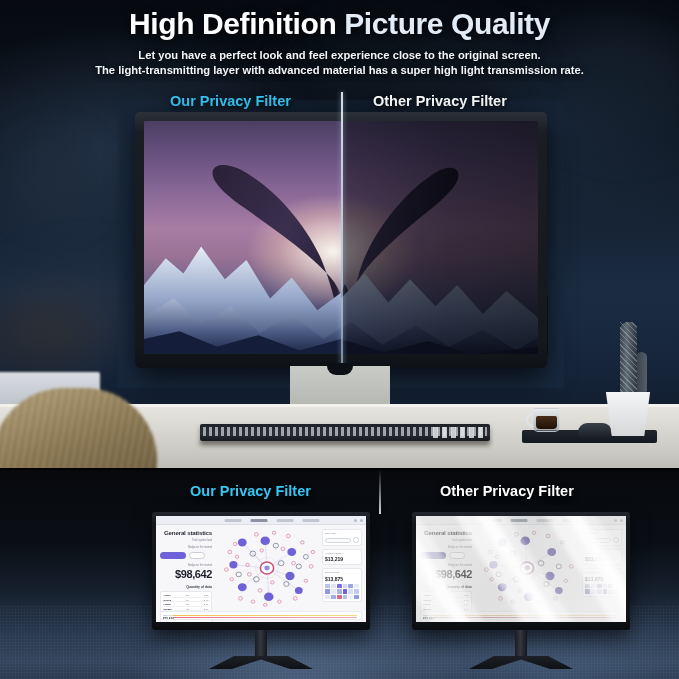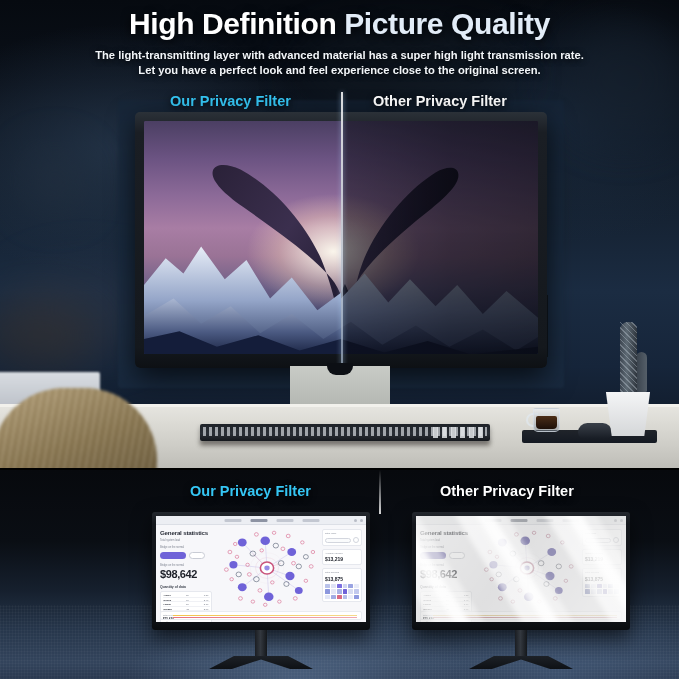--- a/index.html
+++ b/index.html
@@ -236,21 +236,21 @@
   .dash-top {
     position:absolute; left:0; top:0; right:0; height:9px;
     background:#eceef3; border-bottom:1px solid #dcdfe6;
   }
   .dash-tabs { position:absolute; left:55%; top:2.5px; transform:translateX(-50%); display:flex; gap:9px; }
   .dash-tab { width:17px; height:3px; background:#c3c7d1; border-radius:1px; }
   .dash-tab.on { background:#8d93a3; }
   .dash-win { position:absolute; right:3px; top:3px; display:flex; gap:3px; }
   .dash-win i { width:3px; height:3px; background:#b9bdc7; border-radius:50%; display:block; }
 
-  .dash-left { position:absolute; left:4px; top:13px; width:52px; bottom:12px; }
+  .dash-left { position:absolute; left:4px; top:13px; width:52px; bottom:12px;text-align:right; }
   .dl-title { font-size:6.2px; font-weight:bold; color:#2b2f3a; letter-spacing:-.2px; }
   .dl-sub { margin-top:3px; font-size:2.6px; color:#7f8491; line-height:3.6px; }
   .dl-btnrow { margin-top:3px; display:flex; gap:3px; align-items:center; }
   .dl-btn { width:26px; height:7px; background:#6f62d8; border-radius:4px; }
   .dl-btn2 { width:16px; height:7px; border:0.6px solid #c9ccd5; border-radius:4px; background:#fff; }
   .dl-kpi-lab { margin-top:5px; font-size:2.6px; color:#7f8491; }
   .dl-kpi { margin-top:1px; font-size:11px; font-weight:bold; color:#1d2029; letter-spacing:-.4px; }
   .dl-tablab { margin-top:5px; font-size:3.4px; font-weight:bold; color:#3a3f4b; }
   .dl-table { margin-top:2px; background:#fff; border:0.6px solid #e6e8ee; border-radius:2px; padding:1.5px; }
   .dl-row { display:flex; justify-content:space-between; padding:.7px 1px; border-bottom:0.4px solid #f0f1f5; }
@@ -318,22 +318,22 @@
     <div class="blob b3"></div>
     <div class="blob b4"></div>
     <div class="blob b5"></div>
     <div class="wall-panel"></div>
     <div class="frame-left"></div>
     <div class="frame-right"></div>
 
     <div class="headline"><span>High Definition </span><span class="tint">Picture Quality</span></div>
 
     <div class="subline">
+      <div>Let you have a perfect look and feel experience close to the original screen.</div>
       <div>The light-transmitting layer with advanced material has a super high light transmission rate.</div>
-      <div>Let you have a perfect look and feel experience close to the original screen.</div>
     </div>
 
     <div class="cmp-label cmp-ours">Our Privacy Filter</div>
     <div class="cmp-label cmp-other">Other Privacy Filter</div>
 
     <div class="monitor">
       <div class="screen">
         <div class="art">
           <div class="sky"></div>
 

